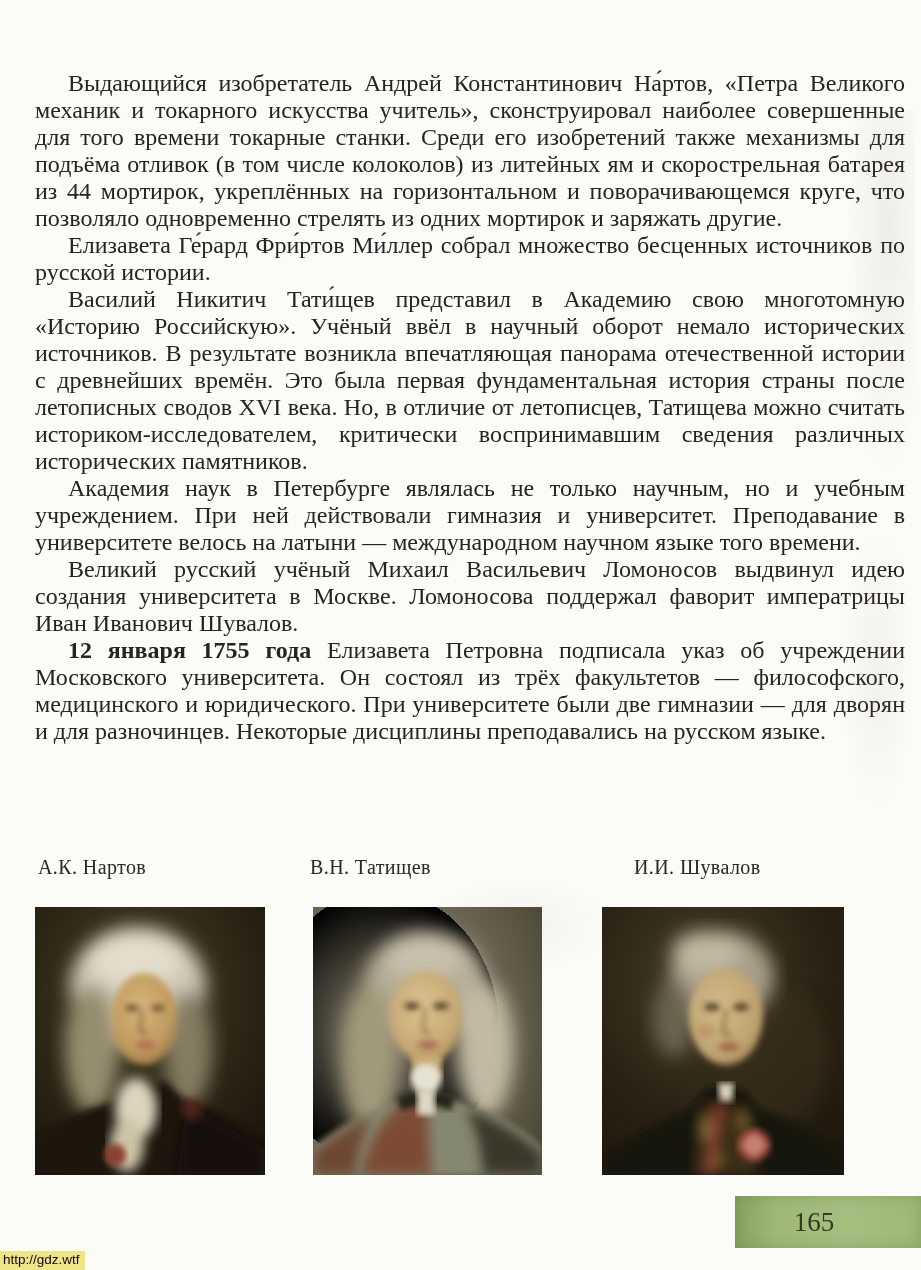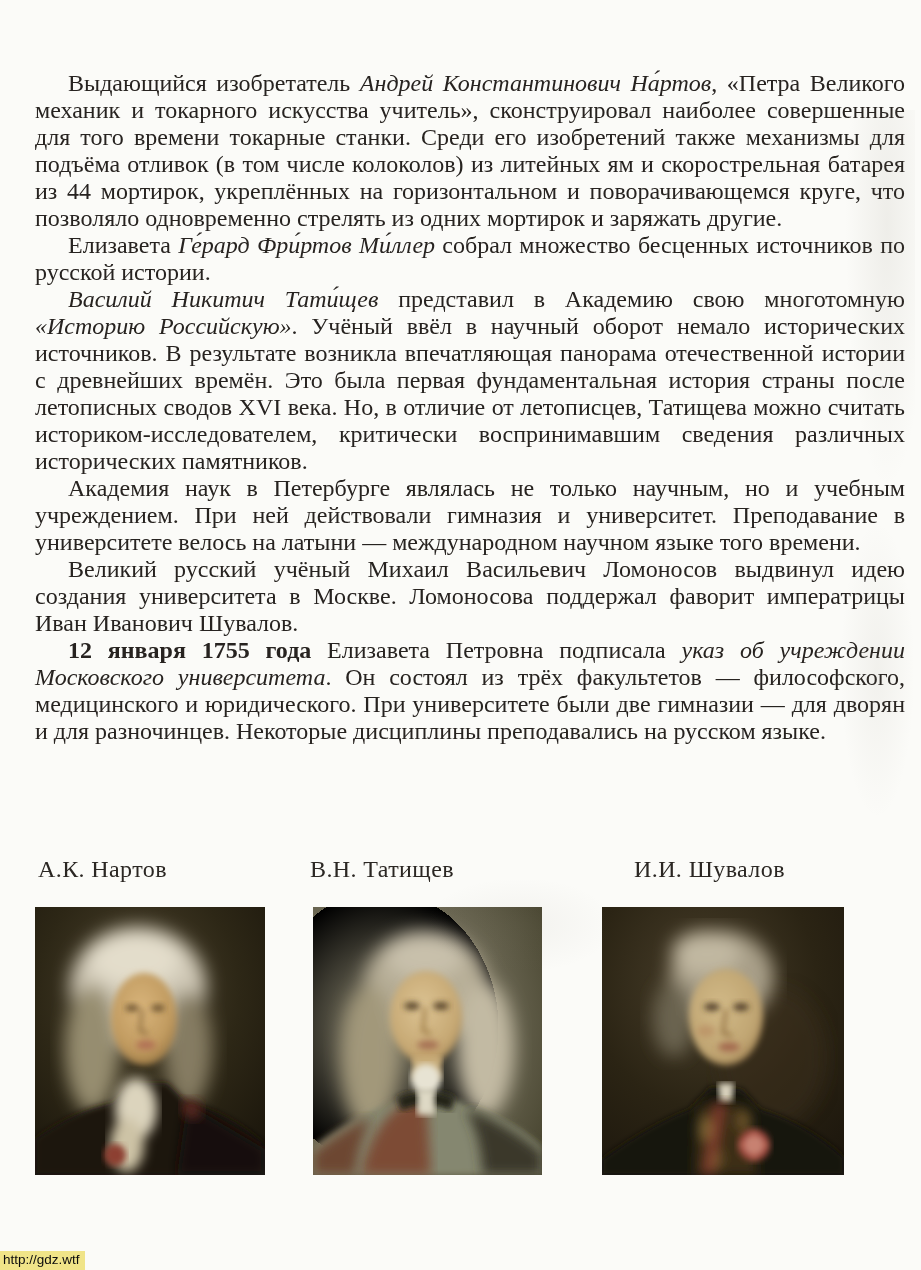--- a/index.html
+++ b/index.html
@@ -11,25 +11,25 @@
     font-family:"Liberation Serif", serif;
   }
   .body-text{
     position:absolute;
     left:35px;top:70px;width:870px;
     font-size:24px;line-height:27px;
     text-align:justify;
     color:#272320;
   }
   .body-text p{margin:0;text-indent:33px;}
-  .it{font-style:italic;}
+  .it{}
   .bd{font-weight:bold;margin-top:40px;}
   .caption{
     position:absolute;top:856px;
-    font-size:24px;color:#2b2723;
+    font-size:20px;color:#2b2723;
     letter-spacing:0.4px;
     white-space:nowrap;
   }
   .portrait{
     position:absolute;top:907px;height:268px;
     margin:0;padding:0;
   }
   .portrait svg{display:block;width:100%;height:100%;}
   .pagenum{
     position:absolute;left:735px;top:1196px;width:186px;height:52px;
@@ -223,20 +223,23 @@
         <path d="M118 196 L106 268" stroke="#8e3c32" stroke-width="7" fill="none"></path>
       </g>
       <g filter="url(#p3b3)">
         <circle cx="152" cy="238" r="16" fill="#a34b40"></circle>
         <circle cx="152" cy="238" r="8" fill="#d9a795"></circle>
         <path d="M152 224 L152 252 M138 238 L166 238" stroke="#c2705f" stroke-width="4"></path>
       </g>
     </svg>
   </figure>
 
+  <div class="pagenum">
+    <span>165</span>
+  </div>
 
   <div class="watermark">http://gdz.wtf</div>
 
   <div class="smudge smudge1"></div>
   <div class="smudge smudge2"></div>
   <div class="smudge smudge3"></div>
 
 </div>
 
 </body></html>

